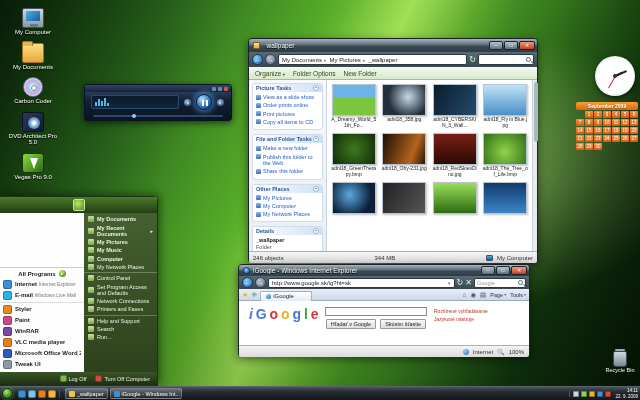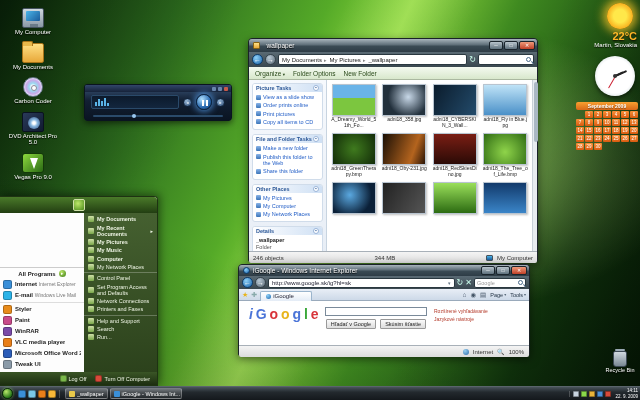--- a/index.html
+++ b/index.html
@@ -244,25 +244,20 @@
         <div class="di-img ic-dvd" data-interactable="false"></div>
         <div class="lbl" data-interactable="false">DVD Architect Pro 5.0</div>
       </div>
 
       <div class="desk-icon" data-interactable="true">
         <div class="di-img ic-vegas" data-interactable="false"></div>
         <div class="lbl" data-interactable="false">Vegas Pro 9.0</div>
       </div>
     </div>
 
-  <div class="weather" data-interactable="true">
-    <div class="sun" data-interactable="false"></div>
-    <div class="temp" data-interactable="false">22°C</div>
-    <div class="loc" data-interactable="false">Martin, Slovakia</div>
-  </div>
 
   <div class="clockw" data-interactable="true">
     <div class="hand h" data-interactable="false"></div>
     <div class="hand m" data-interactable="false"></div>
     <div class="hand s" data-interactable="false"></div>
   </div>
 
   <div class="calendar" data-interactable="true">
     <div class="cal-title" data-interactable="false">September 2009</div>
     <div class="cal-grid" data-interactable="false">

